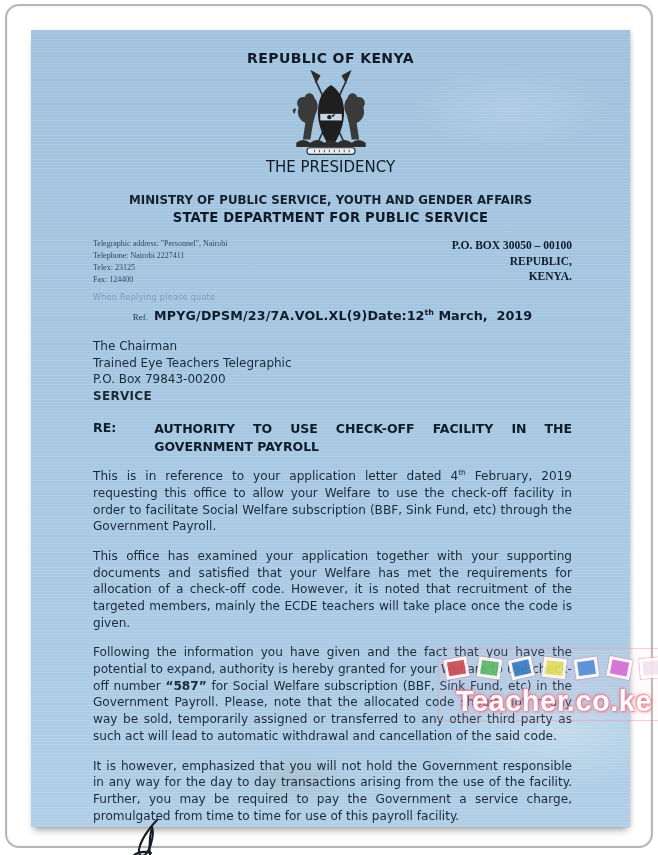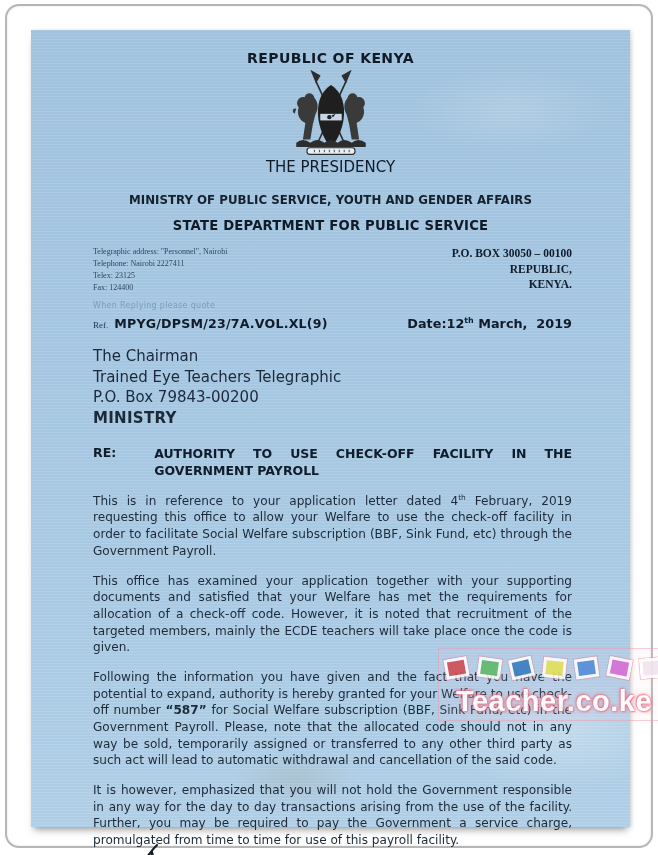--- a/index.html
+++ b/index.html
@@ -33,35 +33,35 @@
       radial-gradient(140px 60px at 80% 10%, rgba(255,255,255,.15), rgba(255,255,255,0) 70%);
     pointer-events:none;
   }
   .content{position:relative;z-index:2;height:100%;box-sizing:border-box;padding:20px 0 0 0;color:#1d2b3a;border-radius:30px;}
 
   .letterhead{text-align:center;}
   .republic{font-size:14px;font-weight:700;letter-spacing:.4px;color:#101b27;}
   .crest{margin:4px auto 0 auto;display:block;}
   .presidency{font-size:15px;font-weight:400;margin-top:2px;color:#101b27;}
   .ministry{font-size:11.8px;font-weight:700;margin-top:17px;color:#15212e;}
-  .department{font-size:13.2px;font-weight:700;margin-top:11px;letter-spacing:.2px;color:#101b27;}
+  .department{font-size:13.2px;font-weight:700;margin-top:3px;letter-spacing:.2px;color:#101b27;}
 
   .contact-row{display:flex;justify-content:space-between;align-items:flex-start;margin:13px 58px 0 62px;}
   .contact-left{font-family:"Liberation Serif","DejaVu Serif",serif;font-size:8px;line-height:1.5;color:#31475e;}
   .contact-right{font-family:"Liberation Serif","DejaVu Serif",serif;font-size:11.5px;font-weight:700;text-align:right;line-height:1.35;color:#111d2b;}
 
   .replying-note{margin:7px 0 0 62px;font-size:8px;color:rgba(80,115,150,.5);letter-spacing:.3px;}
 
-  .ref-date-row{display:flex;justify-content:space-between;align-items:baseline;margin:6px 58px 0 62px;}
+  .ref-date-row{display:flex;justify-content:center;align-items:baseline;margin:6px 58px 0 62px;}
   .ref-line{display:flex;align-items:baseline;gap:6px;}
   .ref-label{font-family:"Liberation Serif","DejaVu Serif",serif;font-size:9px;color:#22364c;}
   .ref-number{font-size:12.6px;font-weight:700;letter-spacing:.2px;color:#101c29;}
   .date-line{font-size:12.8px;font-weight:700;color:#101c29;white-space:pre-wrap;}
 
-  .recipient{margin:15px 58px 0 62px;font-size:15px;line-height:1.38;color:#1b2938;}
+  .recipient{margin:15px 58px 0 62px;font-size:12px;line-height:1.38;color:#1b2938;}
   .recipient .bold{font-weight:700;letter-spacing:.3px;}
 
   .subject{display:flex;gap:4px;margin:16px 58px 0 62px;font-size:12.5px;font-weight:700;color:#101c29;}
   .subject-text{flex:1;text-align:justify;line-height:1.4;margin-left:34px;}
 
   .para{margin:13px 58px 0 62px;font-size:12.1px;line-height:1.38;text-align:justify;color:#1c2a39;}
   .seg-sup{vertical-align:super;font-size:.62em;line-height:0;}
   .seg-b{font-weight:700;}
 
   .sig-block{margin:2px 0 0 62px;}
@@ -151,21 +151,21 @@
         <span class="ref-label">Ref.</span>
         <span class="ref-number">MPYG/DPSM/23/7A.VOL.XL(9)</span>
       </div>
       <div class="date-line"><span>Date:12</span><span class="seg-sup">th</span><span> March,  2019</span></div>
     </div>
 
     <div class="recipient">
       <div>The Chairman</div>
       <div>Trained Eye Teachers Telegraphic</div>
       <div>P.O. Box 79843-00200</div>
-      <div class="bold">MINISTRY</div>
+      <div class="bold">SERVICE</div>
     </div>
 
     <div class="subject">
       <span>RE:</span>
       <div class="subject-text">AUTHORITY TO USE CHECK-OFF FACILITY IN THE GOVERNMENT PAYROLL</div>
     </div>
 
     <div class="para"><span>This is in reference to your application letter dated 4</span><span class="seg-sup">th</span><span> February, 2019 requesting this office to allow your Welfare to use the check-off facility in order to facilitate Social Welfare subscription (BBF, Sink Fund, etc) through the Government Payroll.</span></div>
     <div class="para"><span>This office has examined your application together with your supporting documents and satisfied that your Welfare has met the requirements for allocation of a check-off code. However, it is noted that recruitment of the targeted members, mainly the ECDE teachers will take place once the code is given.</span></div>
     <div class="para"><span>Following the information you have given and the fact that you have the potential to expand, authority is hereby granted for your Welfare to use check-off number </span><span class="seg-b">“587”</span><span> for Social Welfare subscription (BBF, Sink Fund, etc) in the Government Payroll.  Please, note that the allocated code should not in any way be sold, temporarily assigned or transferred to any other third party as such act will lead to automatic withdrawal and cancellation of the said code.</span></div>

